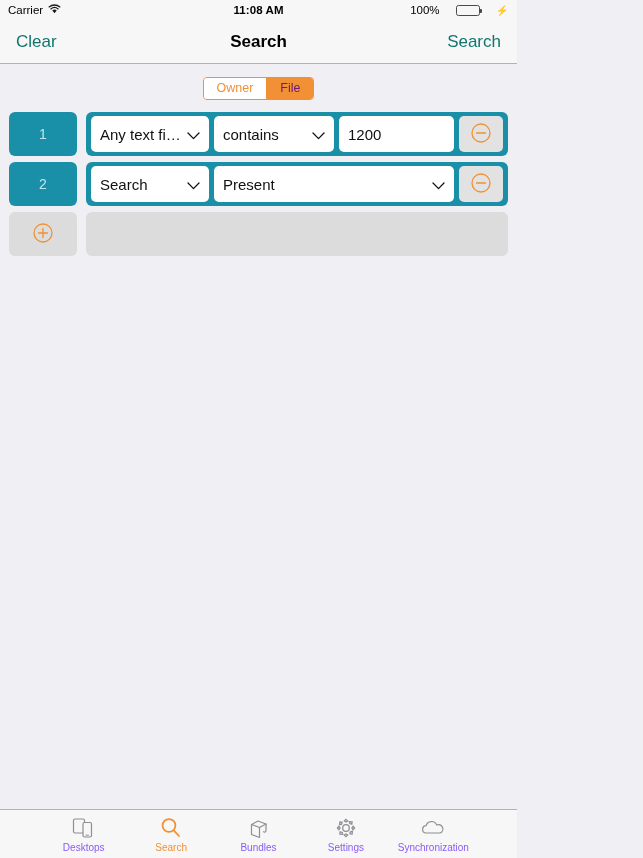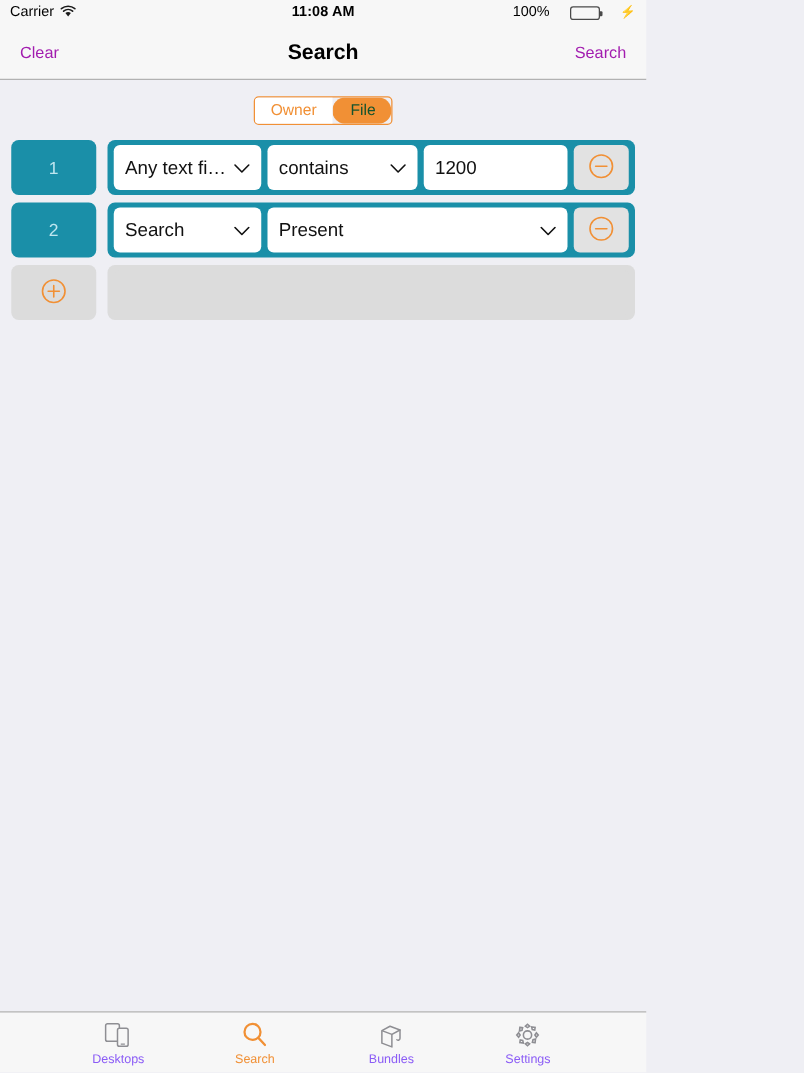--- a/index.html
+++ b/index.html
@@ -44,42 +44,42 @@
 
   
   .navbar {
     height: 44px; flex: 0 0 44px;
     background: #f7f7f7;
     border-bottom: 1px solid #b2b2b2;
     display: flex; align-items: center; justify-content: space-between;
     padding: 0 16px; position: relative;
   }
   .nav-btn {
-    color: #a21caf; font-size: 13px; background: none; border: none;
+    color: #0f766e; font-size: 17px; background: none; border: none;
     cursor: pointer; font-family: inherit; padding: 0;
   }
   .nav-title {
     position: absolute; left: 0; right: 0; text-align: center;
     font-size: 17px; font-weight: bold; color: #000; pointer-events: none;
   }
 
   
   .seg-wrap { display: flex; justify-content: center; padding-top: 13px; padding-bottom: 12px; }
   .segmented {
     display: flex; border: 1px solid #f19035; border-radius: 4px;
     overflow: hidden; height: 23px;
   }
   .seg-item {
     font-size: 12.5px; padding: 8px 13px;
     display: flex; align-items: center; justify-content: center;
     background: #fff; color: #f19035; cursor: pointer;
     border: none; font-family: inherit; line-height: 1;
   }
   .seg-item + .seg-item { border-left: 1px solid #f19035; }
-  .seg-item.selected { background: #f19035; color: #14532d; border-radius: 10px; }
+  .seg-item.selected { background: #f19035; color: #701a75; }
 
   
   .rows { padding: 0 9px; }
   .crit-row { display: flex; align-items: stretch; gap: 9px; margin-bottom: 6px; height: 44px; }
 
   .row-num {
     width: 68px; flex: 0 0 68px;
     background: #1a8fa8; border-radius: 6px;
     display: flex; align-items: center; justify-content: center;
     color: #bfe6ef; font-size: 14px; cursor: pointer;
@@ -306,16 +306,24 @@
             <path d="M5.9 5.9 l2.2 0.3 -0.5 2 -2 0.5 Z"></path>
             <path d="M18.1 18.1 l-2.2 -0.3 0.5 -2 2 -0.5 Z"></path>
             <path d="M18.1 5.9 l-0.3 2.2 -2 -0.5 -0.5 -2 Z"></path>
             <path d="M5.9 18.1 l0.3 -2.2 2 0.5 0.5 2 Z"></path>
           </g>
         </svg>
       </span>
       <span class="tab-label">Settings</span>
     </div>
 
+    <div class="tab">
+      <span class="tab-icon">
+        <svg width="26" height="20" viewBox="0 0 26 20">
+          <path d="M5.5 15 a3.7 3.7 0 0 1 0.6 -7.3 a5.6 5.6 0 0 1 10.6 -0.7 a3.9 3.9 0 0 1 3.6 8 Z" stroke="#8e8e93" stroke-width="1.2" fill="none" stroke-linejoin="round"></path>
+        </svg>
+      </span>
+      <span class="tab-label">Synchronization</span>
+    </div>
 
   </div>
 
 </div>
 
 </body></html>

